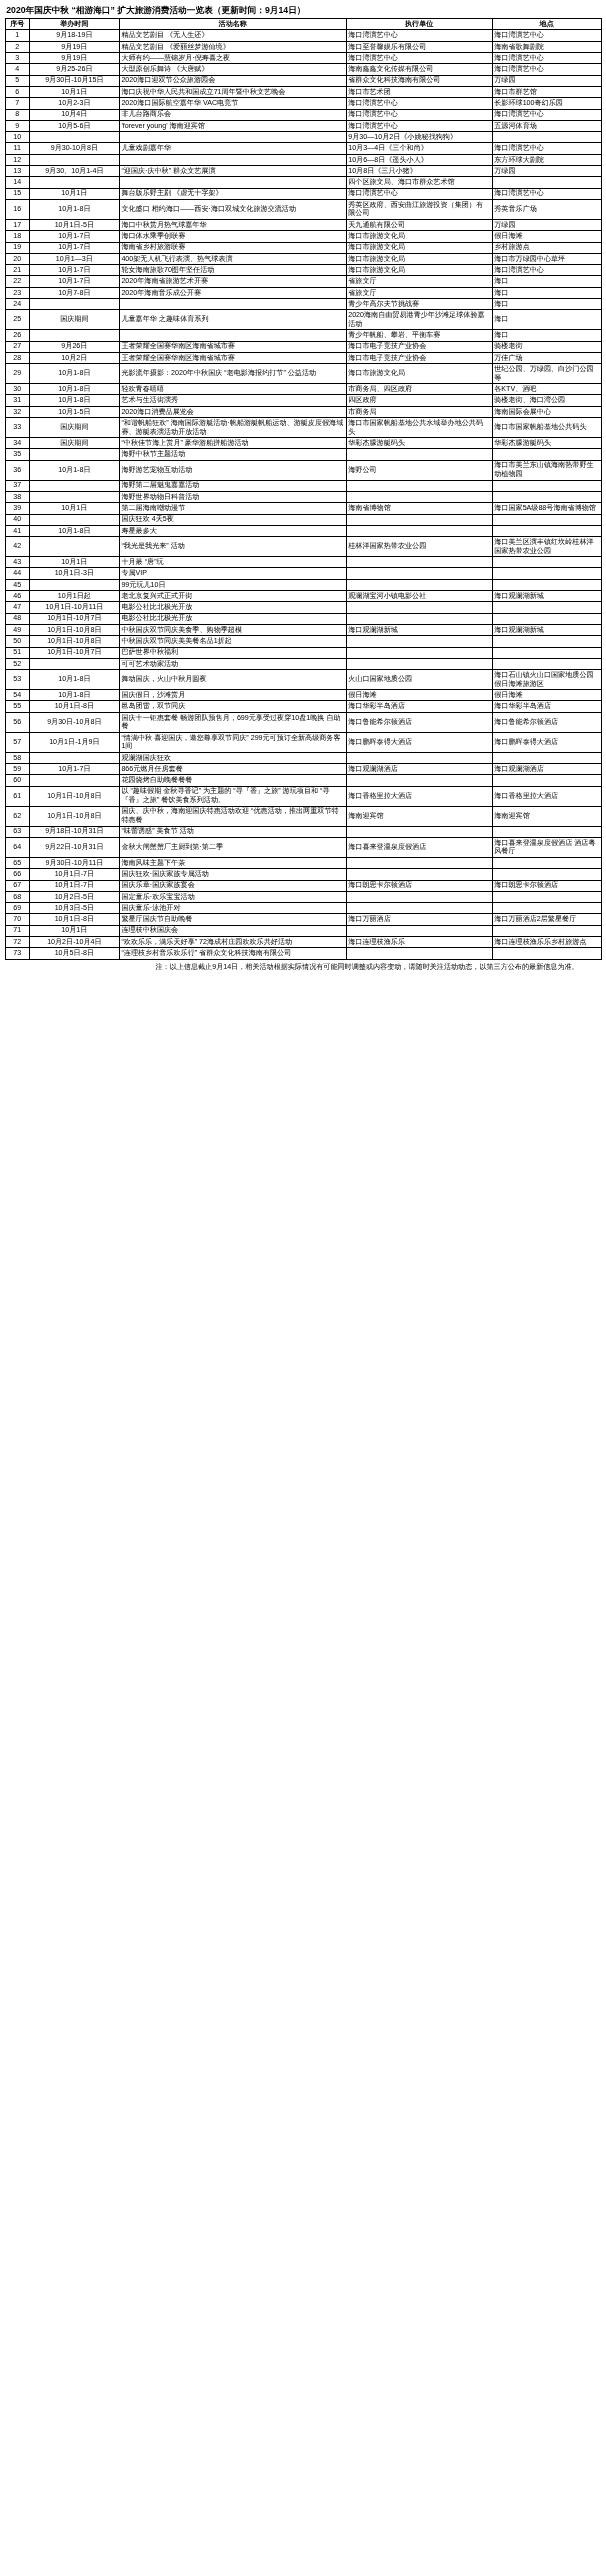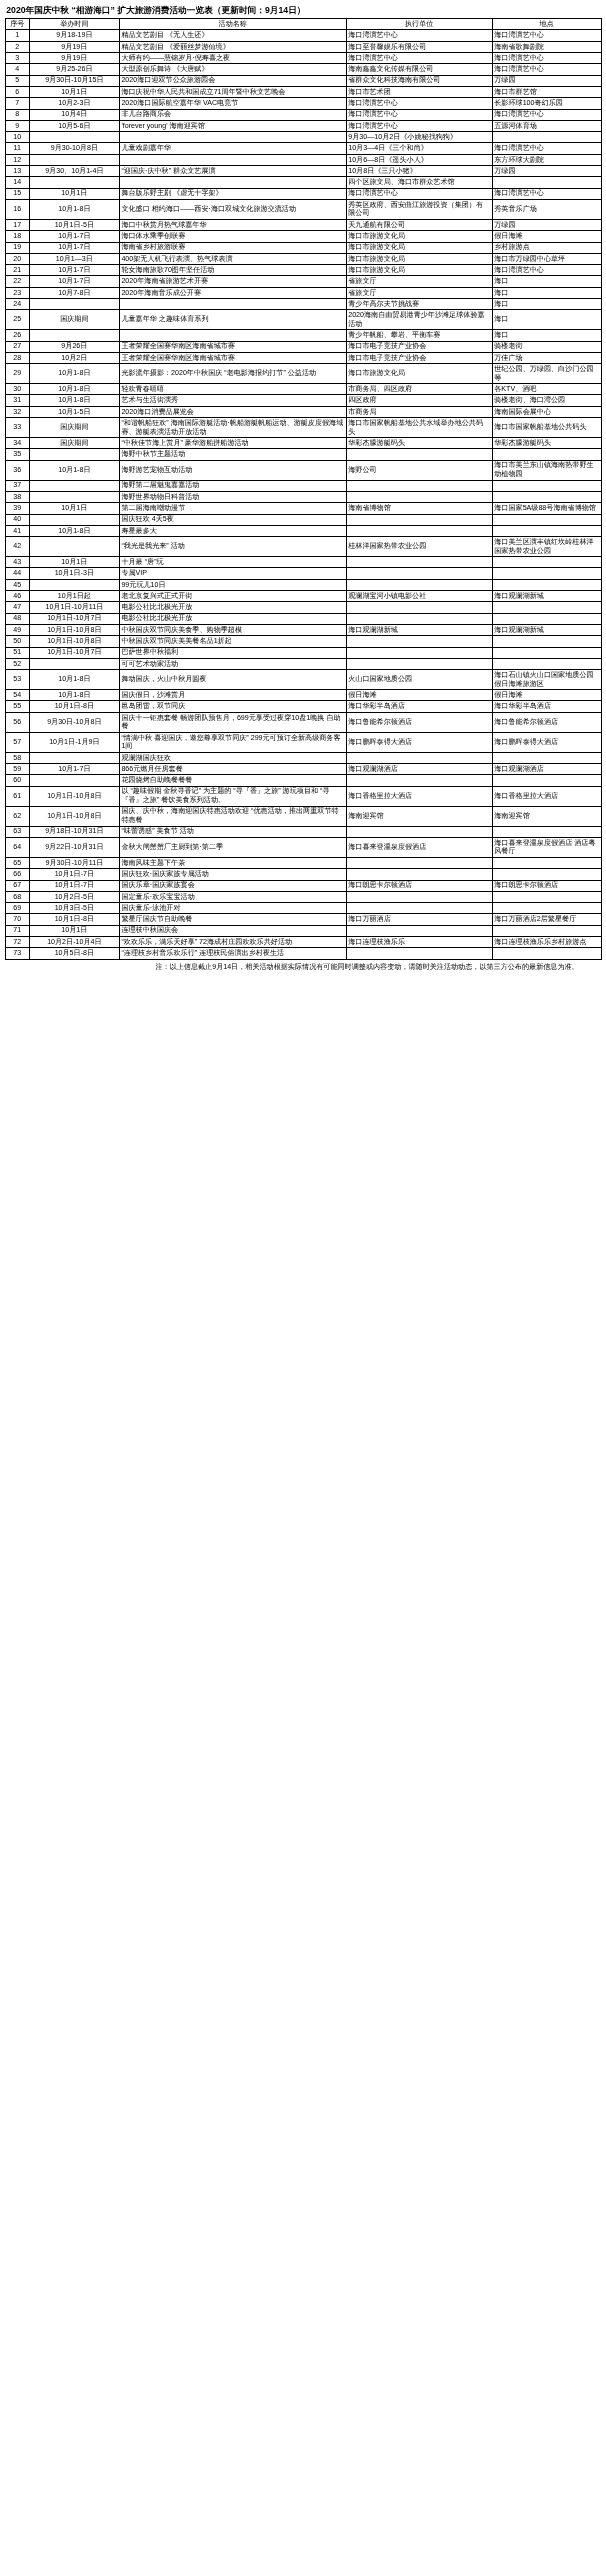--- a/index.html
+++ b/index.html
@@ -1,21 +1,21 @@
 <!DOCTYPE html>
 <html style="font-size:12.6px"><head>
 <meta charset="utf-8">
 <style>
   html,body{margin:0;padding:0;background:#ffffff;}
   body{font-family:"Liberation Sans","DejaVu Sans",sans-serif;color:#000;}
   #page{width:585px;min-height:2576px;position:relative;padding:3.2px 4.7px 0 4.7px;box-sizing:border-box;}
   .doc-title{font-size:8.7px;font-weight:bold;line-height:11px;margin:1.6px 0 2.4px 1.6px;}
   table{border-collapse:collapse;width:597px;table-layout:fixed;}
   td,th{border:0.8px solid #000;font-size:7.1px;line-height:8.7px;padding:0.8px 1.6px;vertical-align:middle;word-wrap:break-word;overflow-wrap:break-word;}
-  th{font-weight:normal;text-align:center;}
+  th{font-weight:bold;text-align:center;}
   .c-idx{width:17.4px;text-align:center;}
   .c-time{width:76px;text-align:center;}
   .c-act{width:198px;}
   .c-unit{width:126px;}
   .c-place{width:93px;}
   .center{text-align:center;}
   .note{font-size:7.1px;line-height:9.5px;margin:3.2px 1.6px 6.3px 1.6px;text-align:right;}
 </style>
 </head>
 <body>
@@ -535,21 +535,21 @@
         <tr>
           <td class="c-idx center">72</td>
           <td class="c-time center">10月2日-10月4日</td>
           <td class="c-act">“欢欢乐乐，满乐天好享” 72海成村庄园欢欢乐共好活动</td>
           <td class="c-unit">海口连理枝渔乐乐</td>
           <td class="c-place">海口连理枝渔乐乐乡村旅游点</td>
         </tr>
         <tr>
           <td class="c-idx center">73</td>
           <td class="c-time center">10月5日-8日</td>
-          <td class="c-act">“连理枝乡村音乐欢乐行” 连理枝民俗演出乡村夜生活</td>
+          <td class="c-act">“连理枝乡村音乐欢乐行” 省群众文化科技海南有限公司</td>
           <td class="c-unit"></td>
           <td class="c-place"></td>
         </tr>
       </tbody>
   </table>
 
   <div class="note">注：以上信息截止9月14日，相关活动根据实际情况有可能同时调整或内容变动，请随时关注活动动态，以第三方公布的最新信息为准。</div>
 </div>
 
 

